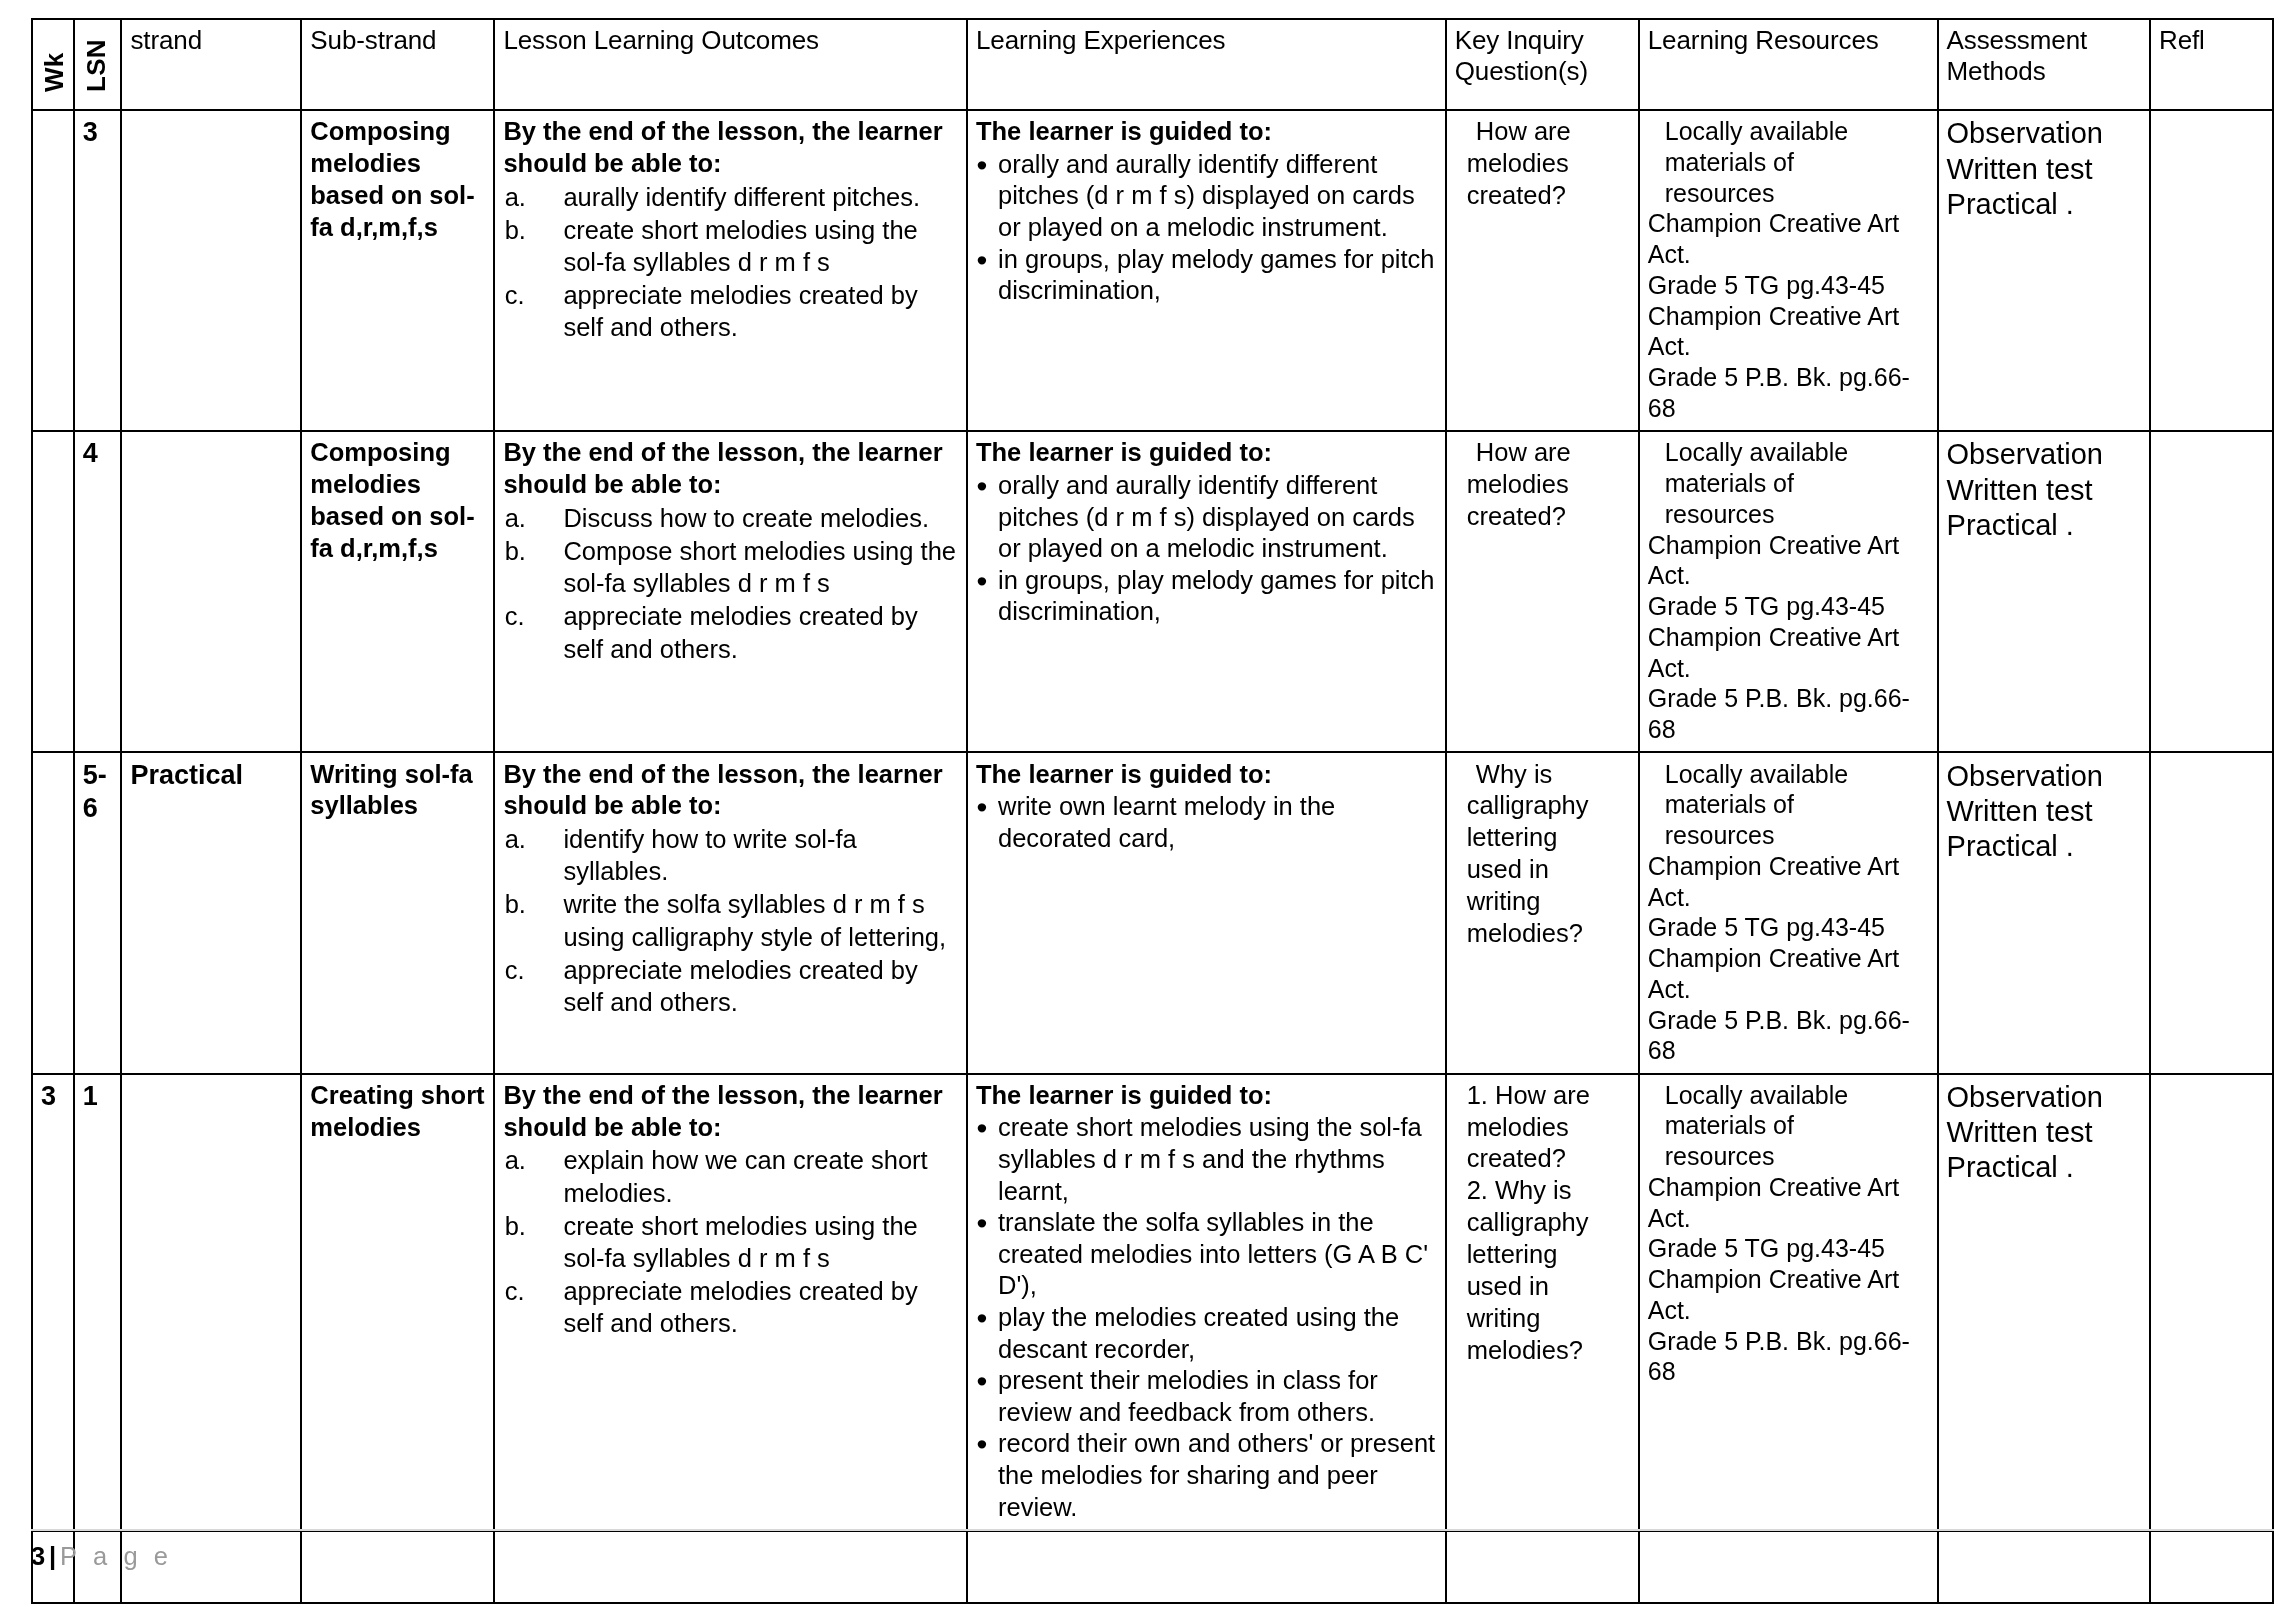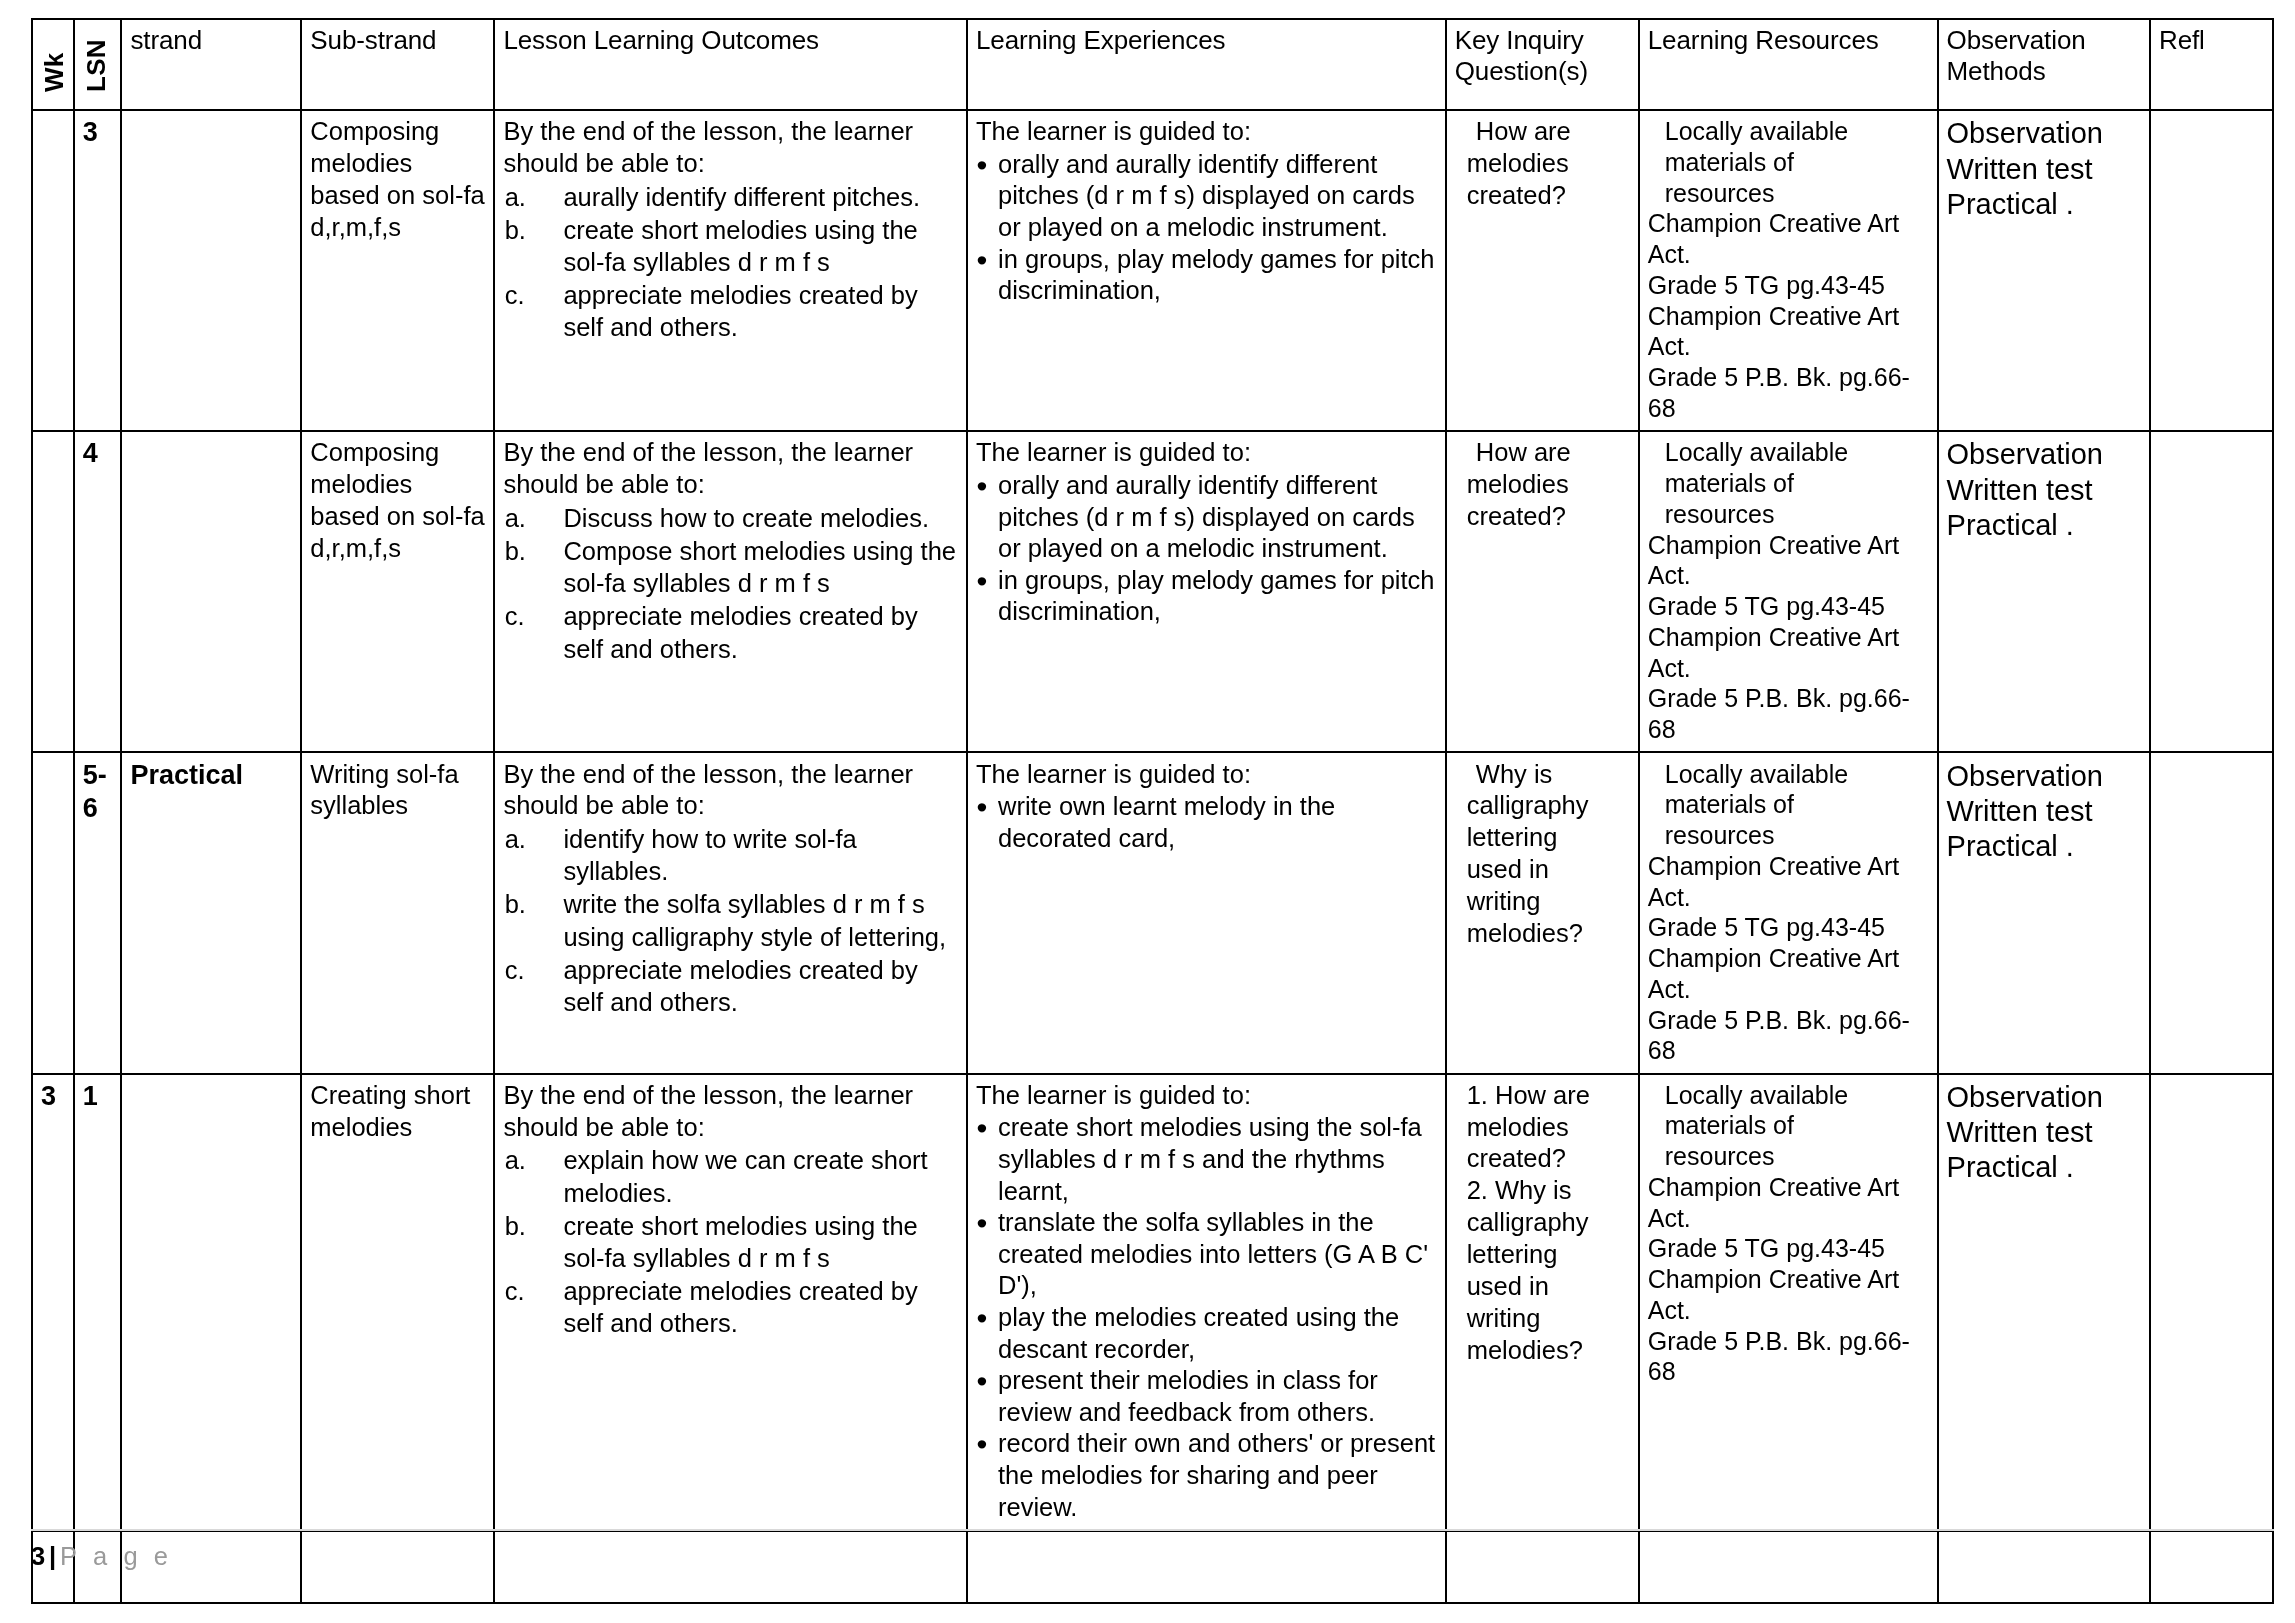--- a/index.html
+++ b/index.html
@@ -75,21 +75,21 @@
     font-weight: bold;
     letter-spacing: 0.3px;
     height: 65px;
     line-height: 1;
     margin-top: 1.3px;
   }
   td.cell-wk, td.cell-lsn { text-align: left; }
   td.cell-wk .v, td.cell-lsn .v { font-weight: bold; font-size: 27px; }
   td.cell-str .v { font-weight: bold; font-size: 27px; }
 
-  .para { margin: 0 0 0.7px 0; font-size: 25.5px; line-height: 1.25; }
+  .para { margin: 0 0 0.7px 0; font-size: 25.5px; line-height: 1.25; font-weight: bold; }
 
   ol.abc {
     margin: 0;
     padding: 0;
     list-style: none;
   }
   ol.abc li {
     position: relative;
     padding-left: 60px;
     margin: 0 0 0.7px 0;
@@ -188,21 +188,21 @@
         <td>
           <span class="hdr-text">Learning Experiences</span>
         </td>
         <td>
           <span class="hdr-text">Key Inquiry Question(s)</span>
         </td>
         <td>
           <span class="hdr-text">Learning Resources</span>
         </td>
         <td>
-          <span class="hdr-text">Observation Methods</span>
+          <span class="hdr-text">Assessment Methods</span>
         </td>
         <td>
           <span class="hdr-text">Refl</span>
         </td>
       </tr>
     </thead>
     <tbody id="tbody">
         <tr>
           <td class="cell-wk"><span class="v"></span></td>
           <td class="cell-lsn"><span class="v">3</span></td>

